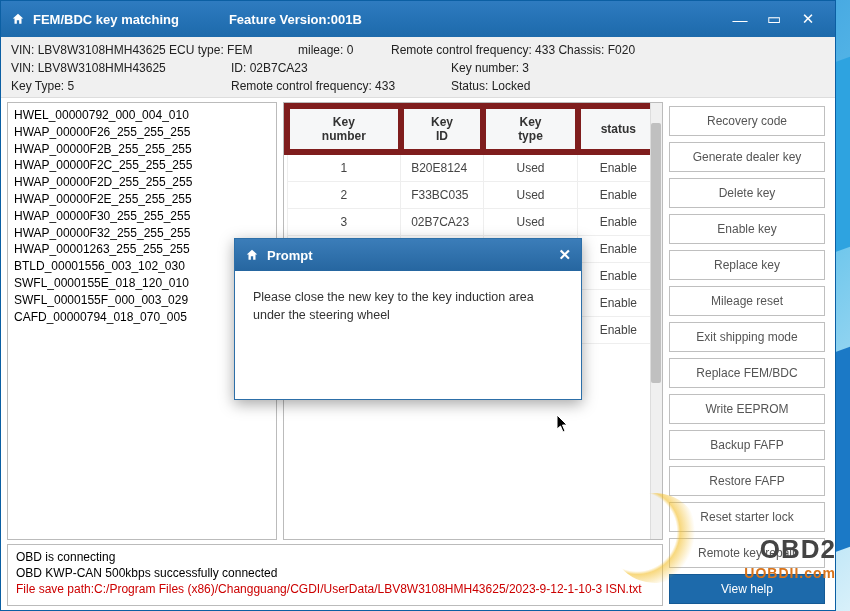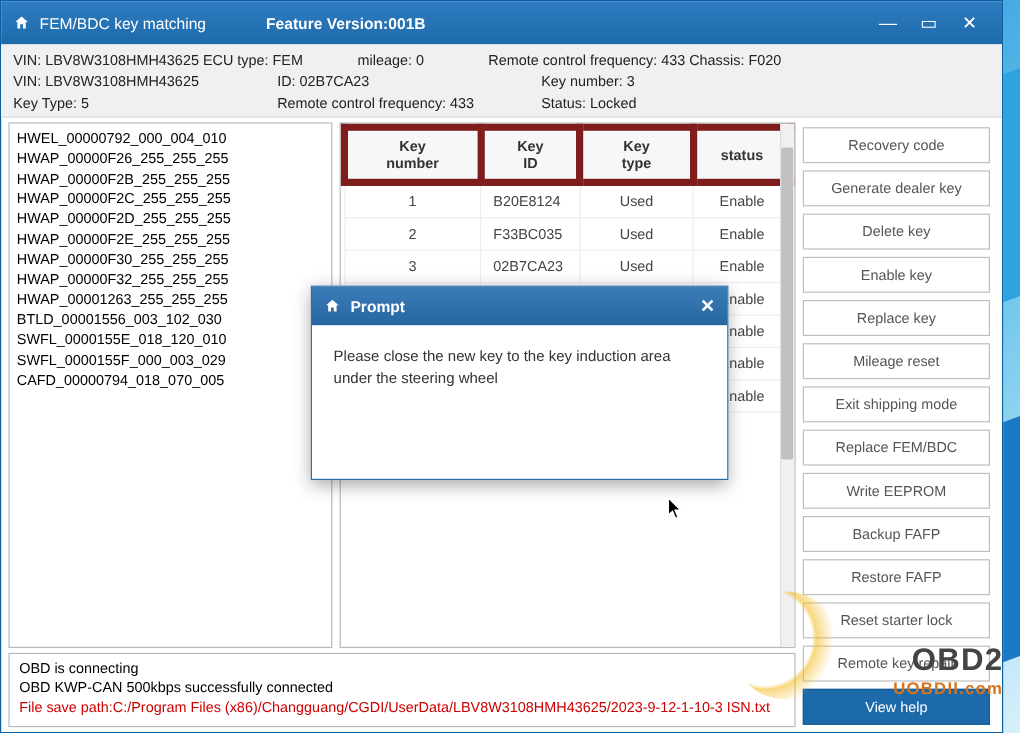--- a/index.html
+++ b/index.html
@@ -15,34 +15,34 @@
     position: absolute; left: 0; top: 0; width: 836px; height: 611px;
     background: #fff; border: 1px solid #0b5fa3;
     display: flex; flex-direction: column;
   }
   .titlebar {
     height: 36px; background: linear-gradient(#2e7bc0, #1d6aab);
     color: #fff; display: flex; align-items: center; padding: 0 10px;
     font-size: 13px;
   }
   .titlebar .home-icon { margin-right: 8px; }
-  .titlebar .app-title { font-weight: 400; margin-right: 50px; }
+  .titlebar .app-title { font-weight: 700; margin-right: 50px; }
   .titlebar .feature { font-weight: 600; }
   .titlebar .spacer { flex: 1; }
   .winbtn { width: 34px; text-align: center; font-size: 15px; cursor: pointer; }
 
   .infobar {
     background: #f0f0f0; font-size: 12px; color: #222; padding: 4px 10px 2px;
     border-bottom: 1px solid #ddd;
   }
   .infobar .row { display: flex; padding: 2px 0; }
   .infobar .cell { margin-right: 10px; white-space: nowrap; }
   .infobar .row1 .c1 { width: 240px; }
   .infobar .row1 .c2 { width: 120px; padding-left: 37px; }
-  .infobar .row1 .c3 { width: 260px; text-align: right; }
+  .infobar .row1 .c3 { width: 260px; }
   .infobar .row2 .c1 { width: 210px; }
   .infobar .row2 .c2 { width: 210px; }
   .infobar .row2 .c3 { width: 160px; }
   .infobar .row3 .c1 { width: 210px; }
   .infobar .row3 .c2 { width: 210px; }
   .infobar .row3 .c3 { width: 160px; }
 
   .mainrow { flex:1; display:flex; padding: 4px 6px; gap:6px; overflow:hidden; }
   .leftcol { display:flex; flex-direction:column; gap:4px; flex:1; }
   .midrow { display:flex; gap:6px; flex:1; min-height:0;}
@@ -66,21 +66,21 @@
 
   .rightcol { width:160px; display:flex; flex-direction:column; gap:6px; padding:4px 4px 0 0;}
   .btn {
     background:#fff; border:1px solid #bfbfbf; color:#555; font-size:12px;
     padding:7px 4px; cursor:pointer; text-align:center;
   }
   .btn.primary { background:#1d6aab; color:#fff; border-color:#155a95;}
 
   
   .modal {
-    position:absolute; left:259px; top:238px; width:348px; height:162px;
+    position:absolute; left:234px; top:238px; width:348px; height:162px;
     background:#fff; border:1px solid #2d6fa8; box-shadow:0 4px 14px rgba(0,0,0,.35);
     z-index:50;
   }
   .modal-titlebar {
     height:32px; background:linear-gradient(#3b7db9,#2666a0); color:#fff;
     display:flex; align-items:center; padding:0 10px; font-size:13px; font-weight:600;
   }
   .modal-titlebar .mhome { margin-right:8px;}
   .modal-titlebar .mspacer{flex:1;}
   .modal-titlebar .mclose{cursor:pointer; font-size:15px;}

